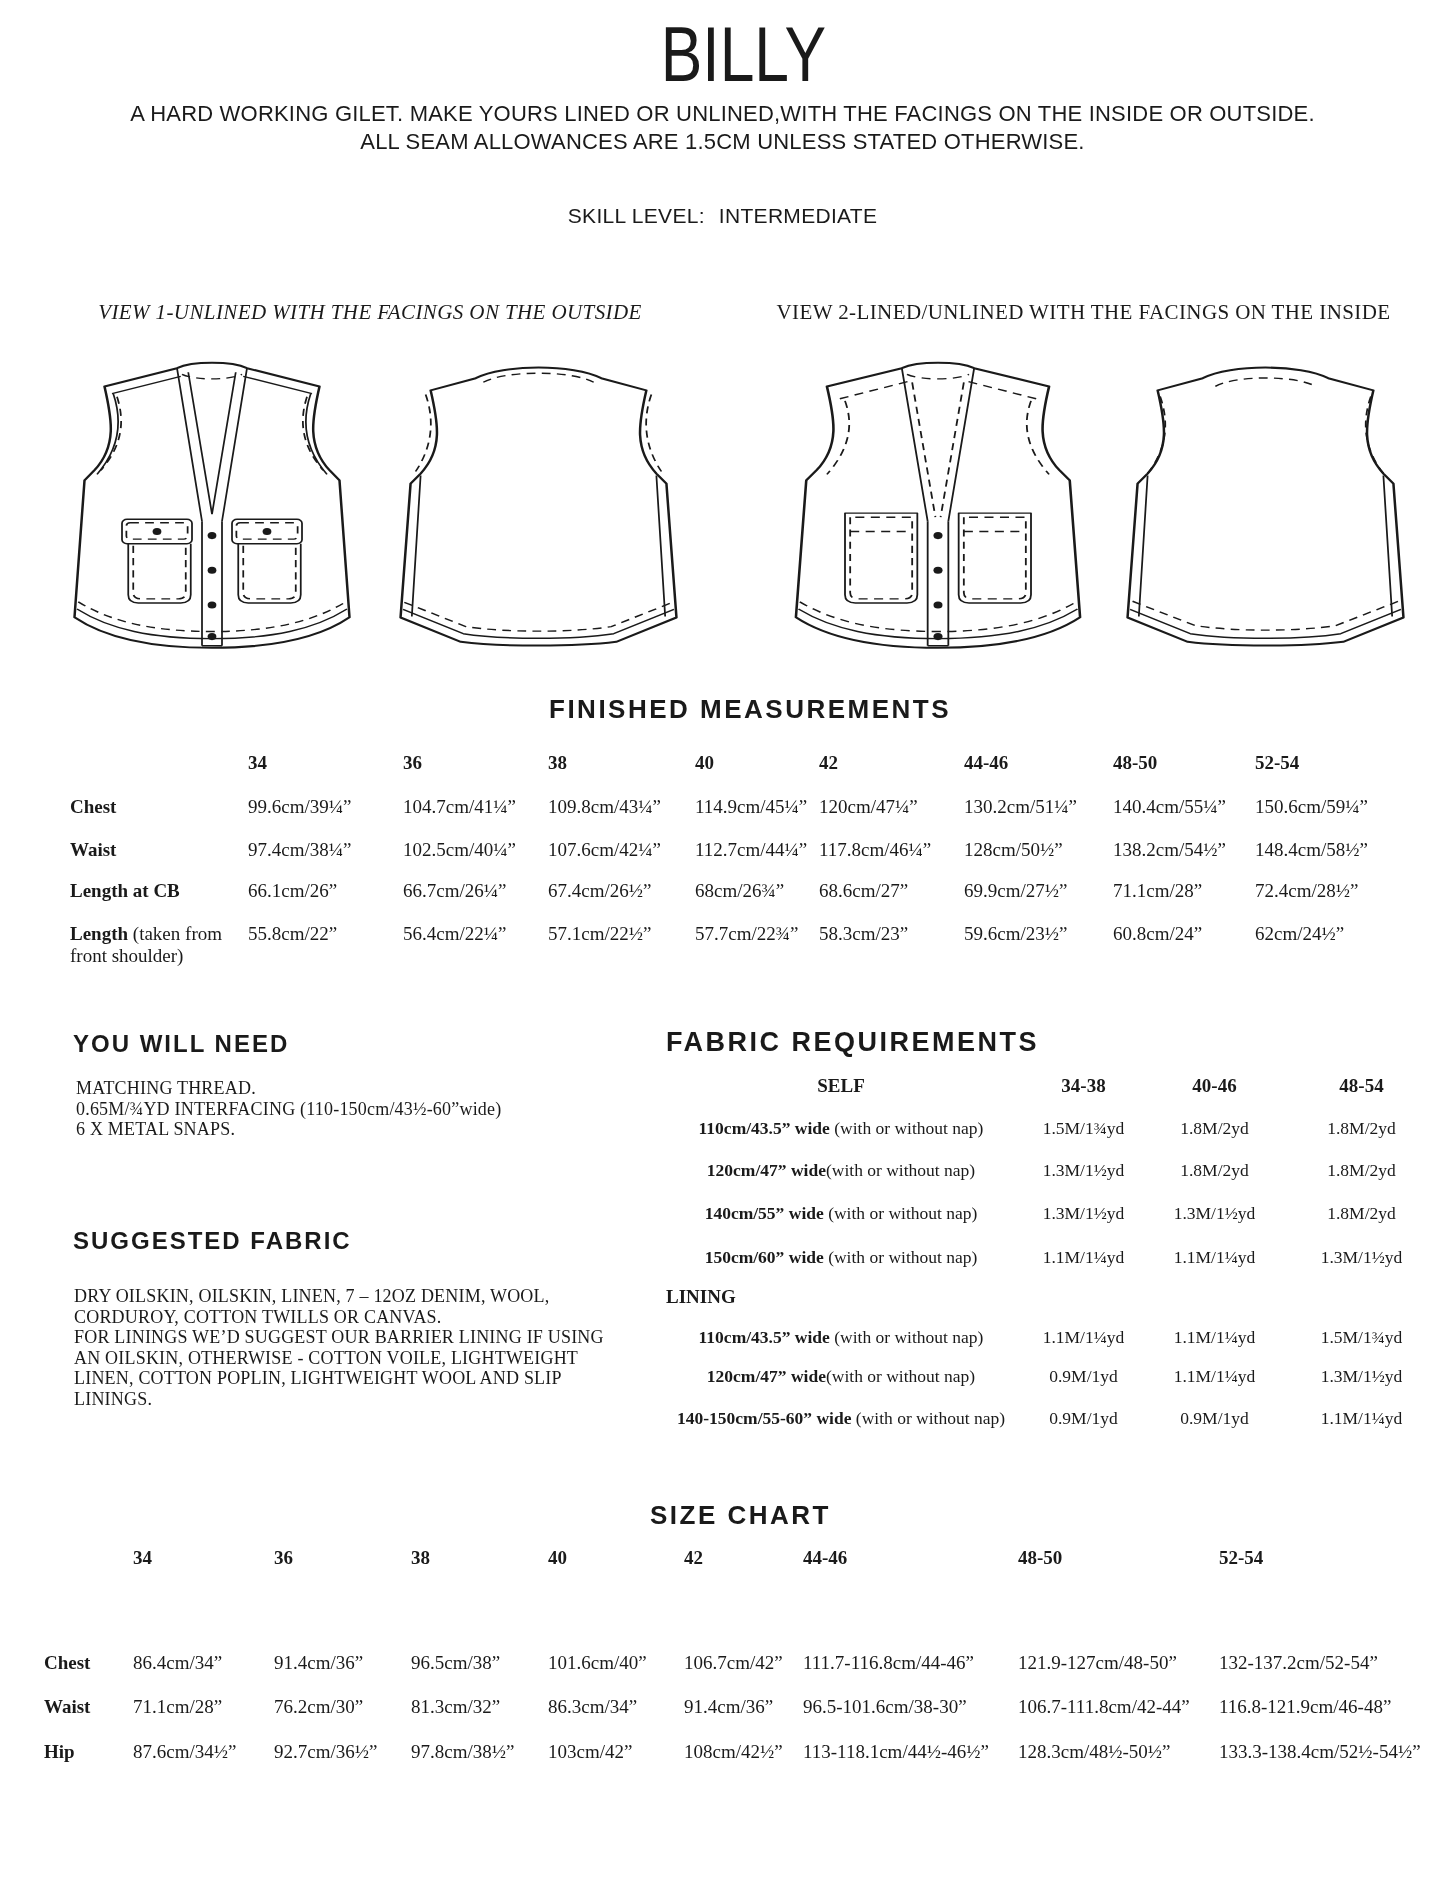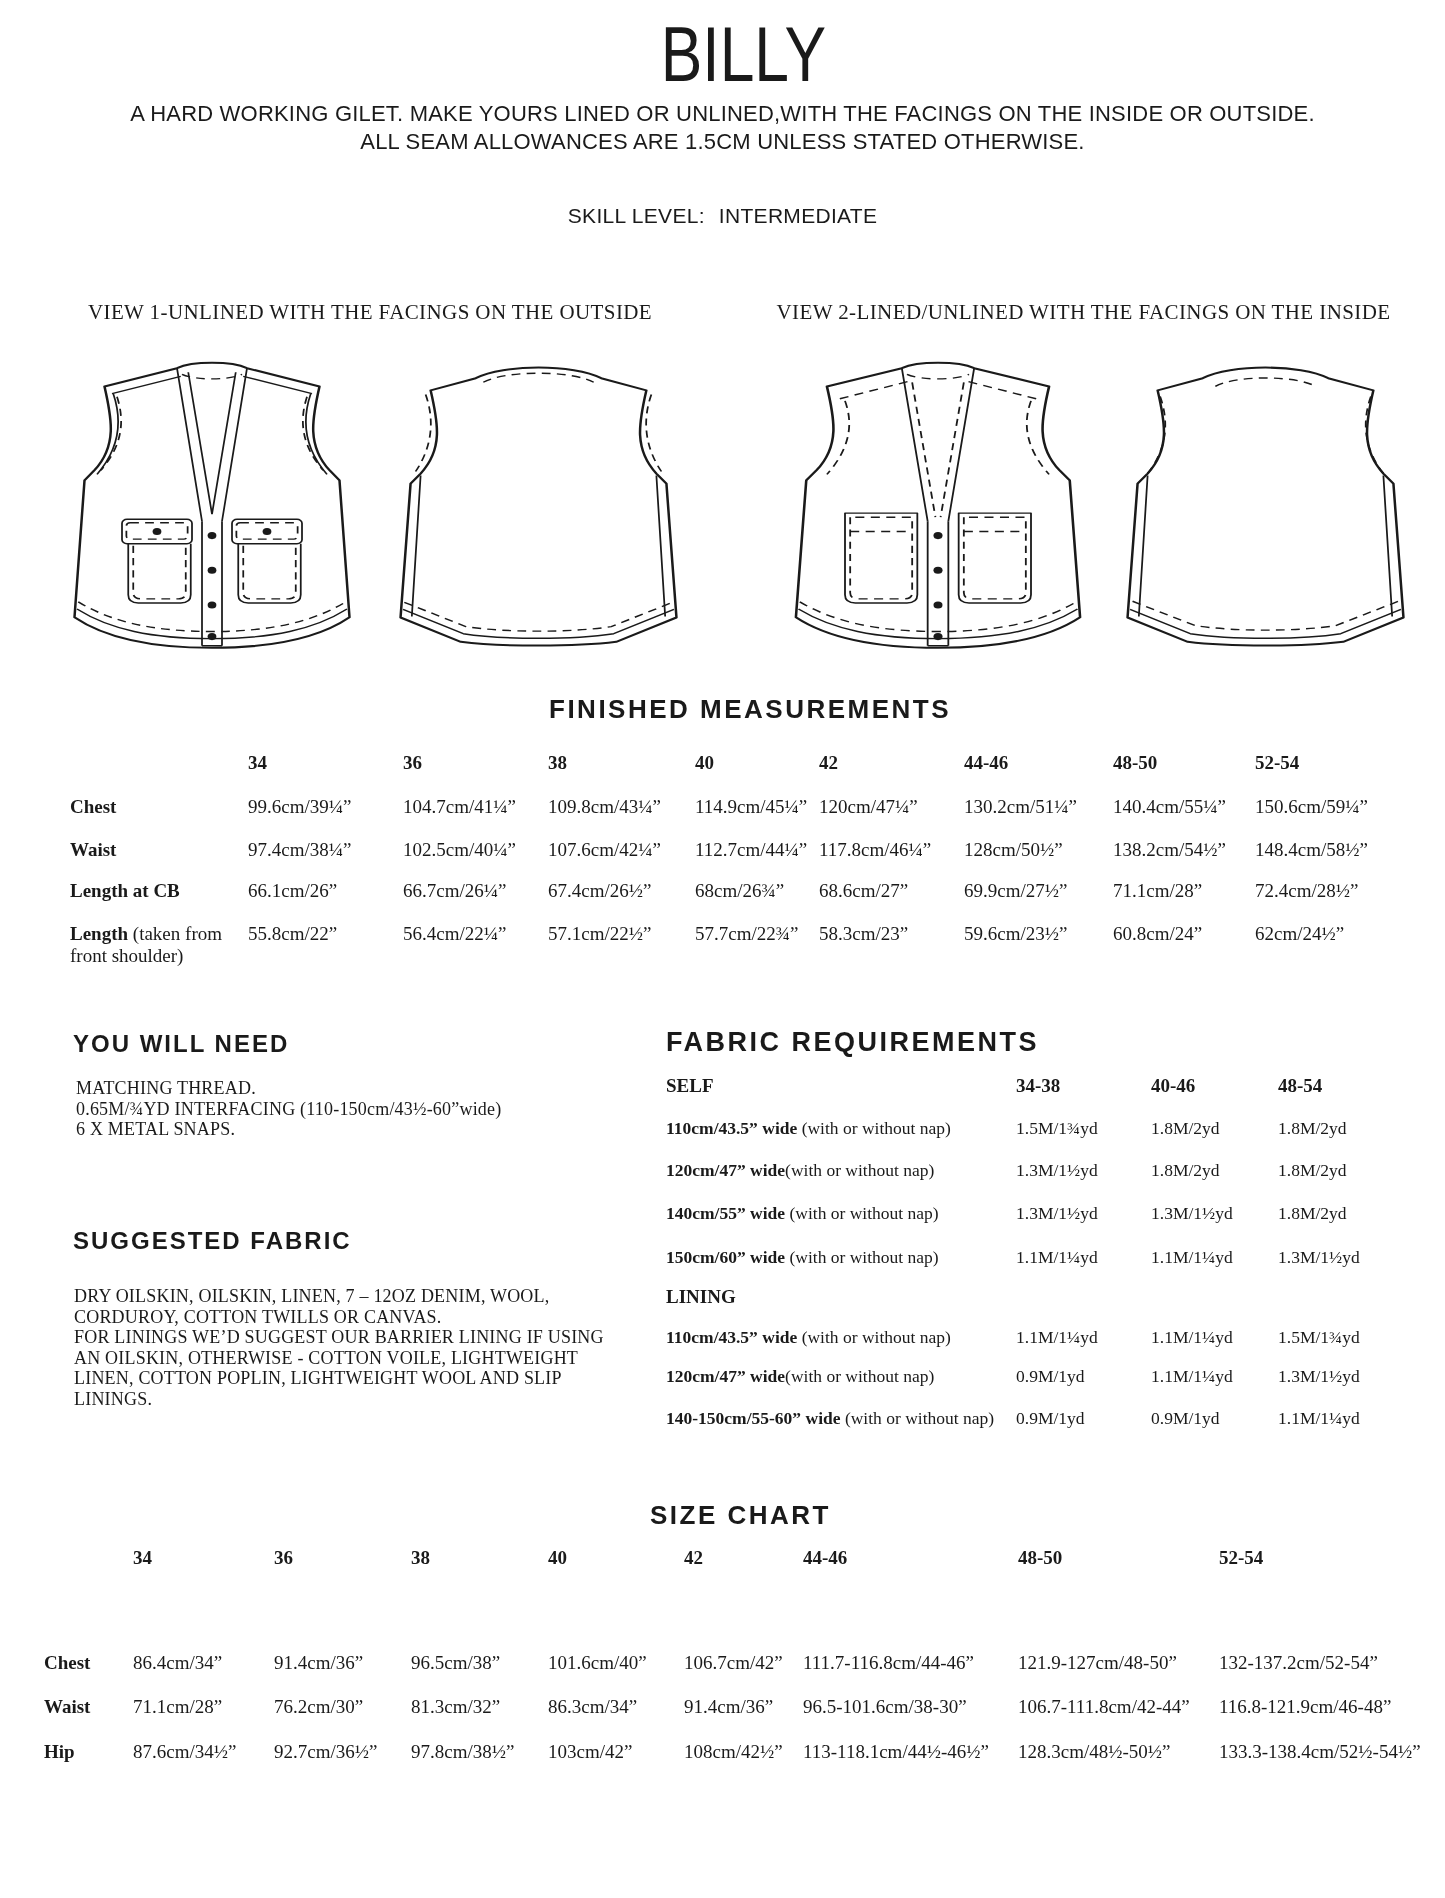--- a/index.html
+++ b/index.html
@@ -17,21 +17,21 @@
   .billy {
     display:inline-block; font-family:"Liberation Sans", sans-serif;
     font-size:78px; line-height:88px; font-weight:400;
     transform:scaleX(0.80); transform-origin:center;
   }
   .subtitle { top:100px; font-family:"Liberation Sans", sans-serif; font-size:22px; line-height:28px; letter-spacing:0.2px; }
   .skill { top:204px; font-family:"Liberation Sans", sans-serif; font-size:21px; letter-spacing:0.3px;text-align:center; }
   .skill .gap { display:inline-block; width:14px; }
 
   .view-label { top:300px; font-size:21px; letter-spacing:0.4px; text-align:center; }
-  .view1-label { left:84px;  width:572px; }
+  .view1-label { left:84px;  width:572px;font-style:italic; }
   .view2-label { left:772px; width:623px; }
 
   .vest { position:absolute; }
   .vest .o { fill:#ffffff; stroke:#1a1a1a; stroke-width:2;   stroke-linejoin:round; }
   .vest .l { fill:none;    stroke:#1a1a1a; stroke-width:1.4; stroke-linejoin:round; }
   .vest .d { fill:none;    stroke:#1a1a1a; stroke-width:1.4; stroke-dasharray:7 5; }
   .vest .s { fill:#1a1a1a; stroke:none; }
 
   
   .fm-grid {
@@ -39,21 +39,21 @@
     grid-template-columns:178px 155px 145px 147px 124px 145px 149px 142px 170px;
     font-size:19px; line-height:22px;
   }
   .fm-head { font-weight:700; }
   
   .plain-lines { font-size:18px; line-height:20.5px; letter-spacing:0.2px; }
   
   .fr-grid {
     position:absolute; left:666px; display:grid;
     grid-template-columns:350px 135px 127px 167px;
-    font-size:17.5px; line-height:21px;
+    font-size:17.5px; line-height:21px;text-align:center;
   }
   .fr-grid b { font-size:17.5px; }
   .fr-head { font-weight:700; font-size:19px; }
   
   .sc-grid {
     position:absolute; left:44px; display:grid;
     grid-template-columns:89px 141px 137px 137px 136px 119px 215px 201px 220px;
     font-size:19px; line-height:22px;
   }
   .sc-head { font-weight:700; }

